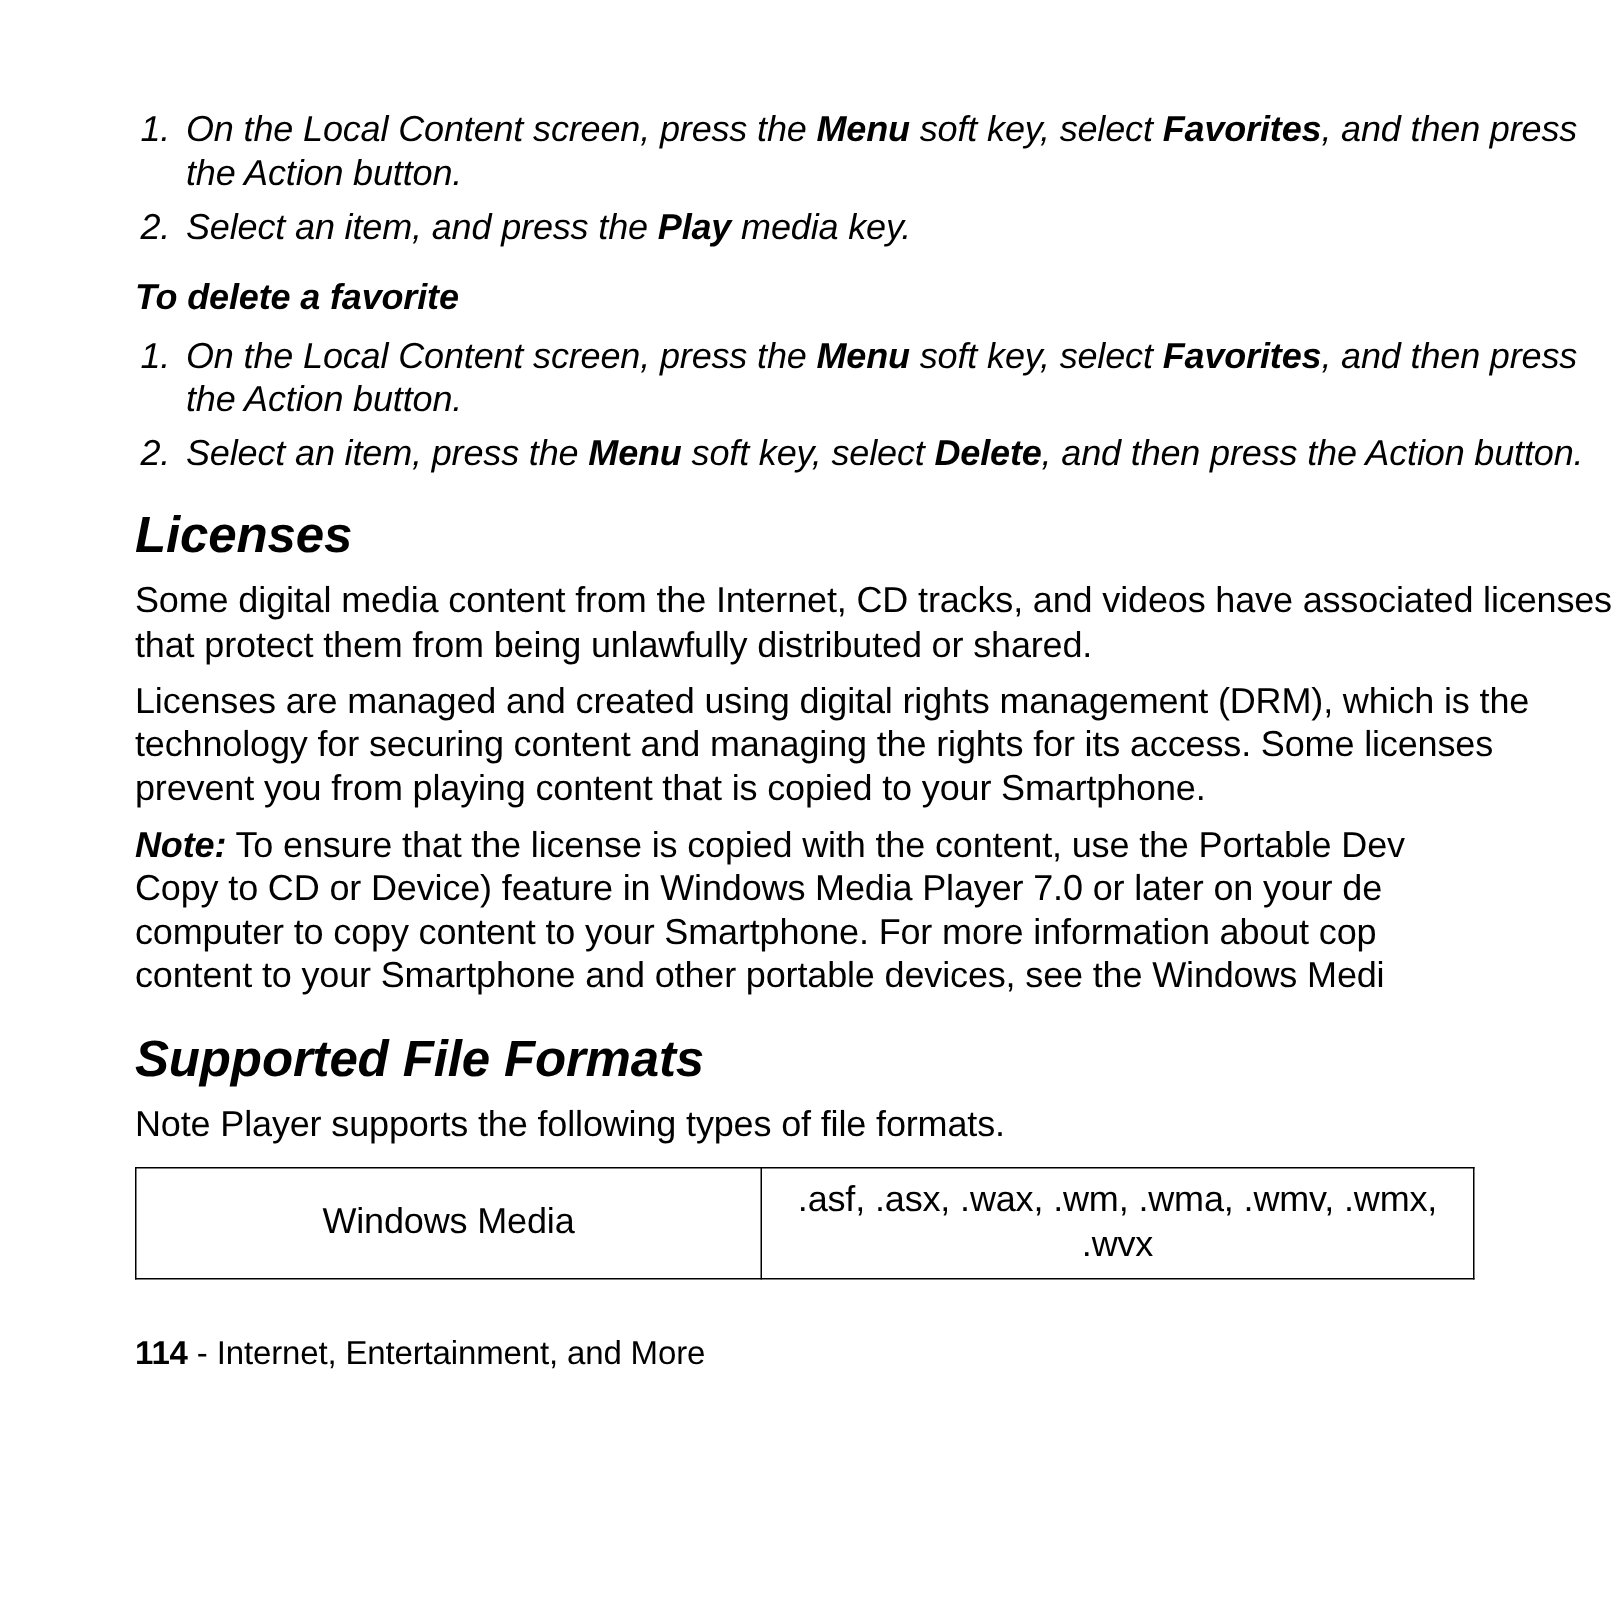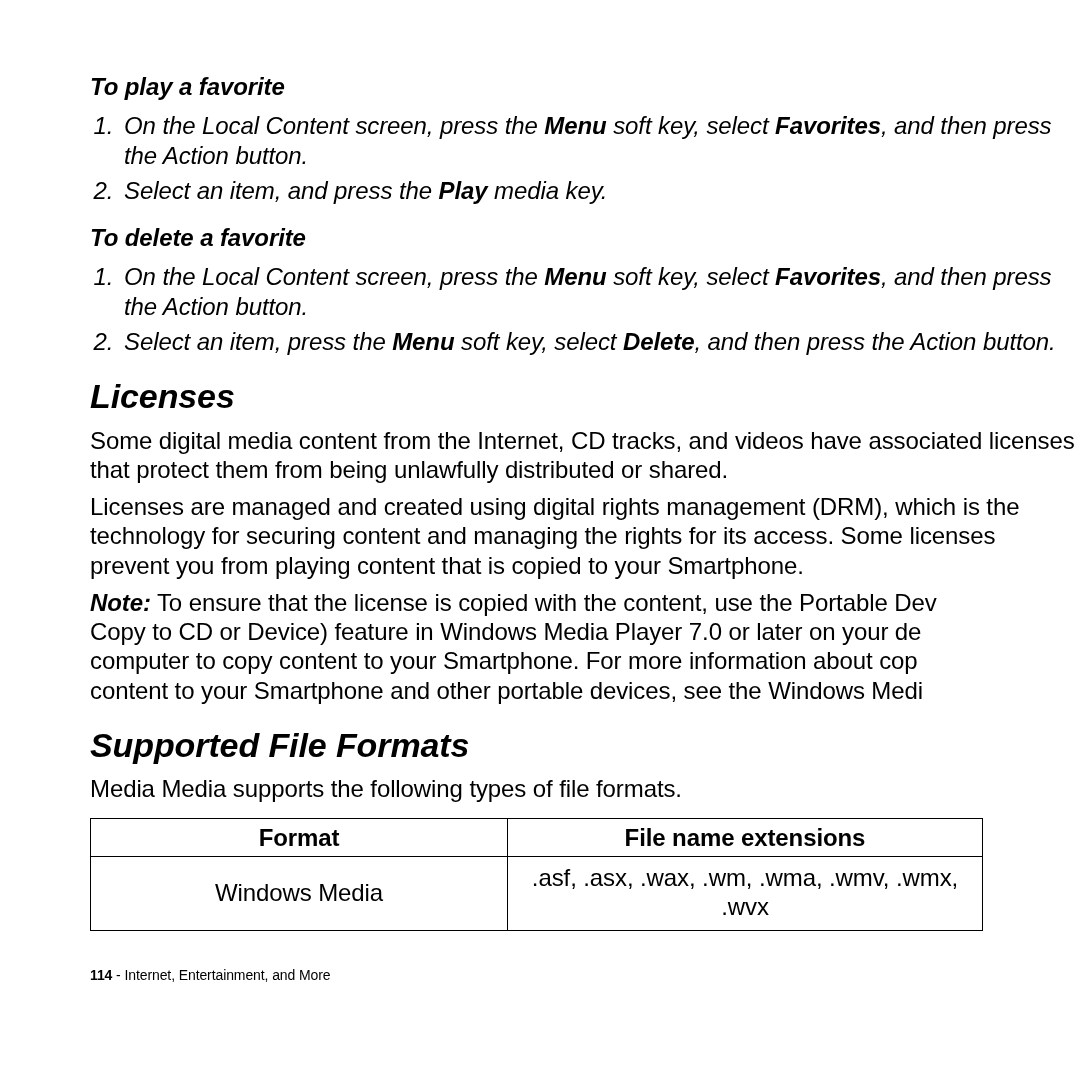--- a/index.html
+++ b/index.html
@@ -58,30 +58,29 @@
     font-weight: 700;
     padding: 4px 0;
   }
   td {
     padding: 6px 0 8px 0;
   }
   .col1 { width: 416px; }
   .col2 { width: 474px; }
   .footer {
     margin-top: 36px;
-    font-size: 14px;
+    font-size: 22px;
   }
   .truncated { white-space: nowrap; }
 </style>
 </head>
 <body>
 
 <div class="page">
 
-  <div class="subhead">To play a favorite</div>
   <ol>
     <li>
       <span>On the Local Content screen, press the </span><span class="bold">Menu</span><span> soft key, select </span><span class="bold">Favorites</span><span>, and then press the Action button.</span>
     </li>
     <li>
       <span>Select an item, and press the </span><span class="bold">Play</span><span> media key.</span>
     </li>
   </ol>
 
   <div class="subhead">To delete a favorite</div>
@@ -98,28 +97,24 @@
   <p>Some digital media content from the Internet, CD tracks, and videos have associated licenses that protect them from being unlawfully distributed or shared.</p>
   <p>Licenses are managed and created using digital rights management (DRM), which is the technology for securing content and managing the rights for its access. Some licenses prevent you from playing content that is copied to your Smartphone.</p>
   <p class="truncated">
     <span class="bold ital">Note:</span><span> To ensure that the license is copied with the content, use the Portable Dev</span><br>
     <span>Copy to CD or Device) feature in Windows Media Player 7.0 or later on your de</span><br>
     <span>computer to copy content to your Smartphone. For more information about cop</span><br>
     <span>content to your Smartphone and other portable devices, see the Windows Medi</span><br>
   </p>
 
   <div class="section-head">Supported File Formats</div>
-  <p>Media Media supports the following types of file formats.</p>
+  <p>Note Player supports the following types of file formats.</p>
 
   <table>
     <tbody>
-        <tr>
-      <th class="col1">Format</th>
-      <th class="col2">File name extensions</th>
-    </tr>
     <tr>
       <td class="col1">Windows Media</td>
       <td class="col2">
         <span>.asf, .asx, .wax, .wm, .wma, .wmv, .wmx,</span><br>
         <span>.wvx</span>
       </td>
     </tr>
   </tbody>
     </table>
 

